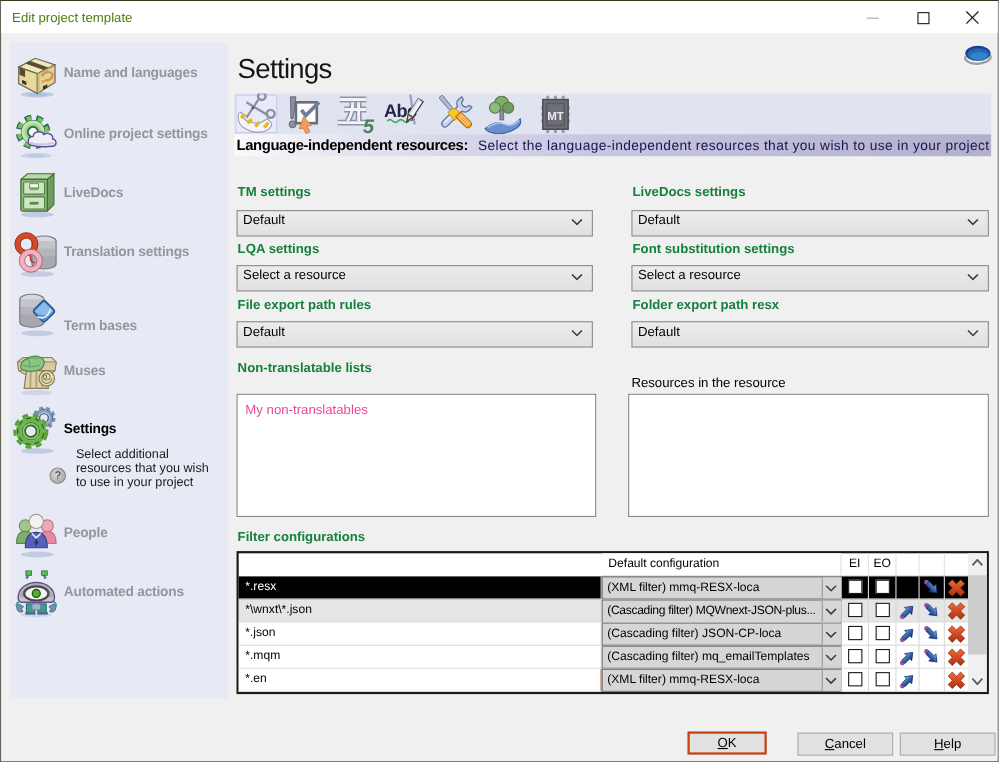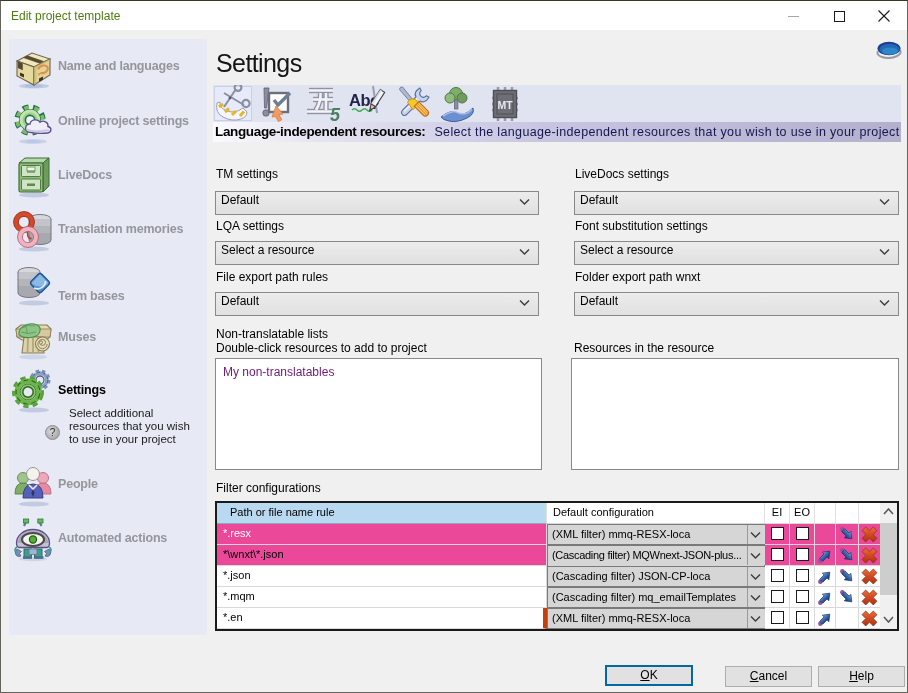--- a/index.html
+++ b/index.html
@@ -4,23 +4,23 @@
 html,body{width:908px;height:693px;overflow:hidden}
 body{font-family:"Liberation Sans",sans-serif;background:#f0f0f0}
 .abs{position:absolute}
 #w{position:relative;width:908px;height:693px;background:#f0f0f0;border:1px solid #64645a;border-top:1px solid #38381f}
 #tbar{position:absolute;left:0;top:0;width:906px;height:29px;background:#fff}
 #ttl{position:absolute;left:10px;top:8px;font-size:12px;color:#4d7c0f}
 #side{position:absolute;left:8px;top:38px;width:198px;height:596px;background:#e7eaf4}
 .sl{position:absolute;left:57px;font-size:12.5px;font-weight:bold;color:#95959d;white-space:nowrap;letter-spacing:-0.2px}
 .sel{position:absolute;height:24px;background:linear-gradient(#ececec,#e0e0e0);border:1px solid #898989;font-size:12px;color:#000;line-height:17px;padding-left:5px;white-space:nowrap}
 .chv{position:absolute;right:8px;top:7px}
-.lbl{position:absolute;font-size:12px;font-weight:normal;color:#000000;white-space:nowrap}
+.lbl{position:absolute;font-size:12px;font-weight:bold;color:#15803d;white-space:nowrap}
 .plbl{position:absolute;font-size:12px;color:#000;white-space:nowrap}
-.lbox{position:absolute;background:#fff;border:1px solid #898989;font-size:12px;color:#701a75}
+.lbox{position:absolute;background:#fff;border:1px solid #898989;font-size:12px;color:#ec4899}
 .btn{position:absolute;width:87px;height:21px;background:#e1e1e1;border:1px solid #adadad;font-size:12px;color:#000;text-align:center;line-height:19px}
 u{text-decoration:underline}
 </style></head><body>
 <div id="w">
 <svg width="0" height="0" style="position:absolute">
       <defs>
         <linearGradient id="gb" x1="0" y1="0" x2="0" y2="1">
           <stop offset="0" stop-color="#a8c4e4"></stop>
           <stop offset="0.45" stop-color="#3a69b0"></stop>
           <stop offset="1" stop-color="#10306e"></stop>
@@ -163,21 +163,21 @@
 <rect x="23.5" y="33" width="7.5" height="9" fill="#3e9e8e" stroke="#2a6e62" stroke-width="1"></rect>
 <rect x="18" y="33" width="8" height="5.5" fill="#9fb6c8" stroke="#5c7a96" stroke-width="0.8"></rect>
 <path d="M12 41.5 h9 M23.5 41.5 h9" stroke="#4a708e" stroke-width="2.4"></path>
 <path d="M6 33 q-3 3 -1 6 a4 4 0 0 0 5 1 l-1.5 -2.5 l2 -2 z" fill="#7291ac" stroke="#47688a" stroke-width="0.8"></path>
 <path d="M38 33 q3 3 1 6 a4 4 0 0 1 -5 1 l1.5 -2.5 l-2 -2 z" fill="#7291ac" stroke="#47688a" stroke-width="0.8"></path>
 <path d="M4.5 36 q-1.5 -3 1.5 -5 M39.5 36 q1.5 -3 -1.5 -5" stroke="#3e9e8e" stroke-width="1.6" fill="none"></path>
 </svg>
 <div class="sl" style="top:58px">Name and languages</div>
 <div class="sl" style="top:113px">Online project settings</div>
 <div class="sl" style="top:167px">LiveDocs</div>
-<div class="sl" style="top:221px">Translation memories</div>
+<div class="sl" style="top:221px">Translation settings</div>
 <div class="sl" style="top:288px">Term bases</div>
 <div class="sl" style="top:329px">Muses</div>
 <div class="sl" style="top:382px;color:#000">Settings</div>
 <div class="abs" style="left:68px;top:406px;font-size:11.5px;color:#1a1a1a;line-height:13px">Select additional<br>resources that you wish<br>to use in your project</div>
 <div class="abs" style="left:44px;top:424px;width:15px;height:15px;border-radius:50%;background:radial-gradient(circle at 5px 5px,#d8d8d8,#9a9a9a);border:1px solid #8a8a8a;color:#333;font-size:10px;text-align:center;line-height:14px">?</div>
 <div class="sl" style="top:476px">People</div>
 <div class="sl" style="top:530px">Automated actions</div>
 <div class="abs" style="left:215px;top:48px;font-size:25px;color:#151515;letter-spacing:-0.6px">Settings</div>
 <svg class="abs" style="left:874px;top:40px" width="28" height="18" viewBox="0 0 28 18">
 <path d="M3 10 q-2 4 4 6 q8 2.5 15 -1 q5 -2.5 3 -6" fill="none" stroke="#9a9aa4" stroke-width="2"></path>
@@ -275,44 +275,42 @@
       </svg></div>
 <div class="lbl" style="left:215px;top:218px">LQA settings</div>
 <div class="lbl" style="left:574px;top:218px">Font substitution settings</div>
 <div class="sel" style="left:214px;top:240px;width:324px">Select a resource<svg class="chv" width="11" height="6">
         <path d="M1 0.5 L5.5 5 L10 0.5" fill="none" stroke="#3c3c3c" stroke-width="1.4"></path>
       </svg></div>
 <div class="sel" style="left:573px;top:240px;width:325px">Select a resource<svg class="chv" width="11" height="6">
         <path d="M1 0.5 L5.5 5 L10 0.5" fill="none" stroke="#3c3c3c" stroke-width="1.4"></path>
       </svg></div>
 <div class="lbl" style="left:215px;top:269px">File export path rules</div>
-<div class="lbl" style="left:574px;top:269px">Folder export path wnxt</div>
+<div class="lbl" style="left:574px;top:269px">Folder export path resx</div>
 <div class="sel" style="left:214px;top:291px;width:324px">Default<svg class="chv" width="11" height="6">
         <path d="M1 0.5 L5.5 5 L10 0.5" fill="none" stroke="#3c3c3c" stroke-width="1.4"></path>
       </svg></div>
 <div class="sel" style="left:573px;top:291px;width:325px">Default<svg class="chv" width="11" height="6">
         <path d="M1 0.5 L5.5 5 L10 0.5" fill="none" stroke="#3c3c3c" stroke-width="1.4"></path>
       </svg></div>
 <div class="lbl" style="left:215px;top:326px">Non-translatable lists</div>
-<div class="plbl" style="left:215px;top:340px">Double-click resources to add to project</div>
 <div class="plbl" style="left:573px;top:340px">Resources in the resource</div>
 <div class="lbox" style="left:214px;top:357px;width:327px;height:112px">
       <div style="padding:6px 0 0 7px">My non-translatables</div>
     </div>
 <div class="lbox" style="left:570px;top:357px;width:328px;height:112px"></div>
 <div class="lbl" style="left:215px;top:480px">Filter configurations</div>
 <div class="abs" style="left:214px;top:500px;width:684px;height:130px;border:2px solid #1a1a1a;background:#fff">
-<div style="position:absolute;left:0;top:0;width:330px;height:21px;background:#b9d9f1;border-right:1px solid #e2e2e2;border-bottom:1px solid #86aac5;font-size:11px;padding:3px 0 0 13px">Path or file name rule</div>
 <div style="position:absolute;left:330px;top:0;width:218px;height:21px;background:#fff;border-right:1px solid #e2e2e2;border-bottom:1px solid #d9d9d9;font-size:11px;padding:3px 0 0 6px">Default configuration</div>
 <div style="position:absolute;left:548px;top:0;width:25px;height:21px;border-right:1px solid #e2e2e2;border-bottom:1px solid #d9d9d9;font-size:11px;text-align:center;padding-top:3px">EI</div>
 <div style="position:absolute;left:573px;top:0;width:25px;height:21px;border-right:1px solid #e2e2e2;border-bottom:1px solid #d9d9d9;font-size:11px;text-align:center;padding-top:3px">EO</div>
 <div style="position:absolute;left:598px;top:0;width:21px;height:21px;border-right:1px solid #e2e2e2;border-bottom:1px solid #d9d9d9"></div>
 <div style="position:absolute;left:619px;top:0;width:23px;height:21px;border-right:1px solid #e2e2e2;border-bottom:1px solid #d9d9d9"></div>
 <div style="position:absolute;left:642px;top:0;width:21px;height:21px;border-bottom:1px solid #d9d9d9"></div>
-<div style="position:absolute;left:0;top:21px;width:663px;height:21px;background:#ec4899">
+<div style="position:absolute;left:0;top:21px;width:663px;height:21px;background:#000000">
 <div style="position:absolute;left:0;top:0;width:330px;height:21px;border-right:1px solid #d9d9d9;border-bottom:1px solid #d9d9d9;font-size:11px;color:#fff;padding:3px 0 0 6px">*.resx</div>
 <div style="position:absolute;left:330px;top:0;width:218px;height:21px;border-bottom:1px solid #d9d9d9">
           <div style="position:absolute;left:0;top:0;width:218px;height:21px;background:#d6d6d6;border:1px solid #7a7a7a;font-size:11px;color:#000;line-height:19px;padding:0 17px 0 4px;white-space:nowrap;overflow:hidden">(XML filter) mmq-RESX-loca</div>
           <div style="position:absolute;right:0px;top:1px;width:18px;height:19px;border-left:1px solid #9a9a9a;background:#d6d6d6"></div>
           <svg style="position:absolute;right:4px;top:8px" width="11" height="6">
             <path d="M1 0.5 L5.5 5 L10 0.5" fill="none" stroke="#3c3c3c" stroke-width="1.4"></path>
           </svg>
         </div>
 <div style="position:absolute;left:548px;top:0;width:25px;height:21px;border-right:1px solid #d9d9d9;border-bottom:1px solid #d9d9d9">
           <div style="width:13px;height:13px;background:#fff;border:1px solid #1a1a1a;margin:3px auto 0"></div>
@@ -324,21 +322,21 @@
 <div style="position:absolute;left:619px;top:0;width:23px;height:21px;border-right:1px solid #d9d9d9;border-bottom:1px solid #d9d9d9;text-align:center;padding-top:2px"><svg width="17" height="17" viewBox="0 0 17 17">
             <circle cx="3.3" cy="3.3" r="2.2" fill="#9550a0"></circle>
             <g transform="translate(4.2,4.2) rotate(45)">
               <polygon points="0,-2.1 6.2,-2.1 6.2,-4.6 12.2,0 6.2,4.6 6.2,2.1 0,2.1" fill="url(#gb)" stroke="#16336e" stroke-width="0.7"></polygon>
             </g>
           </svg></div>
 <div style="position:absolute;left:642px;top:0;width:21px;height:21px;border-bottom:1px solid #d9d9d9;text-align:center;padding-top:2px"><svg width="17" height="17" viewBox="0 0 17 17">
             <path d="M1 4.7 L4.7 1 L8.5 4.8 L12.3 1 L16 4.7 L12.2 8.5 L16 12.3 L12.3 16 L8.5 12.2 L4.7 16 L1 12.3 L4.8 8.5 Z" fill="url(#gx)" stroke="#8e2c12" stroke-width="0.7"></path>
           </svg></div>
 </div>
-<div style="position:absolute;left:0;top:42px;width:663px;height:21px;background:#ec4899">
+<div style="position:absolute;left:0;top:42px;width:663px;height:21px;background:#e5e5e5">
 <div style="position:absolute;left:0;top:0;width:330px;height:21px;border-right:1px solid #d9d9d9;border-bottom:1px solid #d9d9d9;font-size:11px;color:#000;padding:3px 0 0 6px">*\wnxt\*.json</div>
 <div style="position:absolute;left:330px;top:0;width:218px;height:21px;border-bottom:1px solid #d9d9d9">
           <div style="position:absolute;left:0;top:0;width:218px;height:24px;background:#d6d6d6;border:1px solid #7a7a7a;font-size:11px;color:#000;line-height:19px;padding:0 34px 0 4px;white-space:nowrap;overflow:hidden;letter-spacing:-0.3px">(Cascading filter) MQWnext-JSON-plus...</div>
           <div style="position:absolute;right:0px;top:1px;width:18px;height:19px;border-left:1px solid #9a9a9a;background:#d6d6d6"></div>
           <svg style="position:absolute;right:4px;top:8px" width="11" height="6">
             <path d="M1 0.5 L5.5 5 L10 0.5" fill="none" stroke="#3c3c3c" stroke-width="1.4"></path>
           </svg>
         </div>
 <div style="position:absolute;left:548px;top:0;width:25px;height:21px;border-right:1px solid #d9d9d9;border-bottom:1px solid #d9d9d9">
           <div style="width:13px;height:13px;background:#fff;border:1px solid #1a1a1a;margin:3px auto 0"></div>
@@ -418,21 +416,21 @@
             <circle cx="3.3" cy="3.3" r="2.2" fill="#9550a0"></circle>
             <g transform="translate(4.2,4.2) rotate(45)">
               <polygon points="0,-2.1 6.2,-2.1 6.2,-4.6 12.2,0 6.2,4.6 6.2,2.1 0,2.1" fill="url(#gb)" stroke="#16336e" stroke-width="0.7"></polygon>
             </g>
           </svg></div>
 <div style="position:absolute;left:642px;top:0;width:21px;height:21px;border-bottom:1px solid #d9d9d9;text-align:center;padding-top:2px"><svg width="17" height="17" viewBox="0 0 17 17">
             <path d="M1 4.7 L4.7 1 L8.5 4.8 L12.3 1 L16 4.7 L12.2 8.5 L16 12.3 L12.3 16 L8.5 12.2 L4.7 16 L1 12.3 L4.8 8.5 Z" fill="url(#gx)" stroke="#8e2c12" stroke-width="0.7"></path>
           </svg></div>
 </div>
 <div style="position:absolute;left:0;top:105px;width:663px;height:21px;background:#fff">
-<div style="position:absolute;left:0;top:0;width:330px;height:21px;border-right:4px solid #c2410c;border-bottom:1px solid #d9d9d9;font-size:11px;color:#000;padding:3px 0 0 6px">*.en</div>
+<div style="position:absolute;left:0;top:0;width:330px;height:21px;border-right:1px solid #c2410c;border-bottom:1px solid #d9d9d9;font-size:11px;color:#000;padding:3px 0 0 6px">*.en</div>
 <div style="position:absolute;left:330px;top:0;width:218px;height:21px;border-bottom:1px solid #d9d9d9">
           <div style="position:absolute;left:0;top:0;width:218px;height:21px;background:#d6d6d6;border:1px solid #7a7a7a;font-size:11px;color:#000;line-height:19px;padding:0 17px 0 4px;white-space:nowrap;overflow:hidden">(XML filter) mmq-RESX-loca</div>
           <div style="position:absolute;right:0px;top:1px;width:18px;height:19px;border-left:1px solid #9a9a9a;background:#d6d6d6"></div>
           <svg style="position:absolute;right:4px;top:8px" width="11" height="6">
             <path d="M1 0.5 L5.5 5 L10 0.5" fill="none" stroke="#3c3c3c" stroke-width="1.4"></path>
           </svg>
         </div>
 <div style="position:absolute;left:548px;top:0;width:25px;height:21px;border-right:1px solid #d9d9d9;border-bottom:1px solid #d9d9d9">
           <div style="width:13px;height:13px;background:#fff;border:1px solid #1a1a1a;margin:3px auto 0"></div>
         </div>
@@ -453,15 +451,15 @@
 <div style="position:absolute;left:663px;top:0;width:17px;height:126px;background:#f0f0f0">
 <svg style="position:absolute;left:3px;top:5px" width="11" height="7">
           <path d="M1 6 L5.5 1 L10 6" fill="none" stroke="#5a5a5a" stroke-width="1.6"></path>
         </svg>
 <div style="position:absolute;left:0;top:20px;width:17px;height:72px;background:#cdcdcd"></div>
 <svg style="position:absolute;left:3px;top:113px" width="11" height="7">
           <path d="M1 1 L5.5 6 L10 1" fill="none" stroke="#5a5a5a" stroke-width="1.6"></path>
         </svg>
 </div>
 </div>
-<div class="btn" style="left:604px;top:664px;border:2px solid #0369a1;line-height:17px;width:88px"><u>O</u>K</div>
+<div class="btn" style="left:624px;top:664px;border:2px solid #c2410c;line-height:17px;width:72px"><u>O</u>K</div>
 <div class="btn" style="left:724px;top:665px"><u>C</u>ancel</div>
 <div class="btn" style="left:817px;top:665px"><u>H</u>elp</div>
 </div>
 </body></html>

